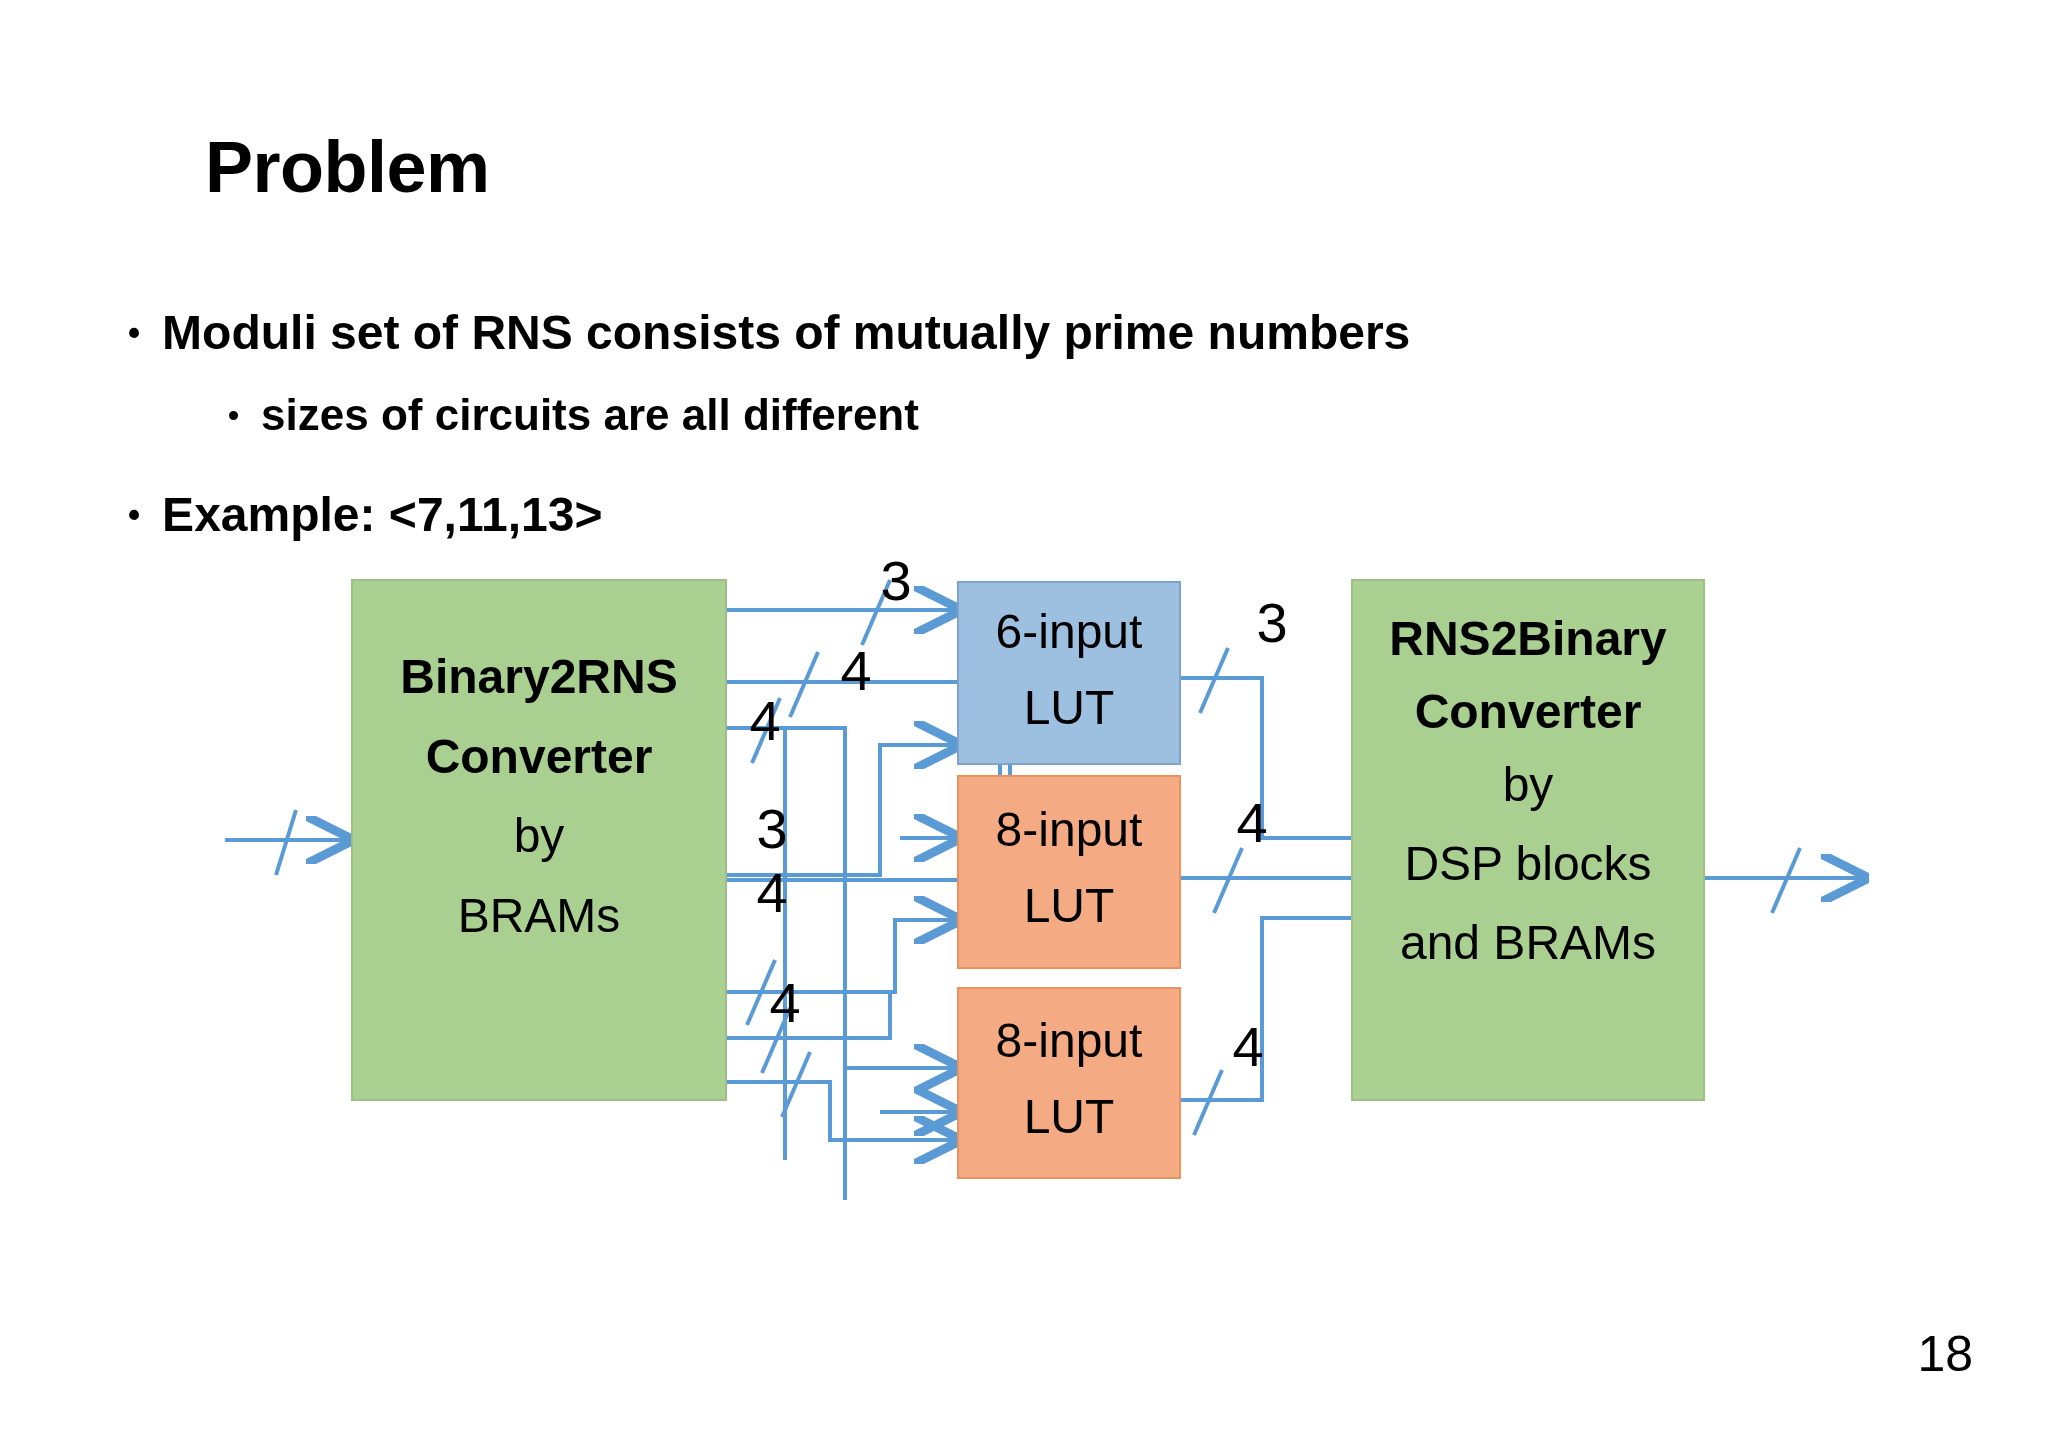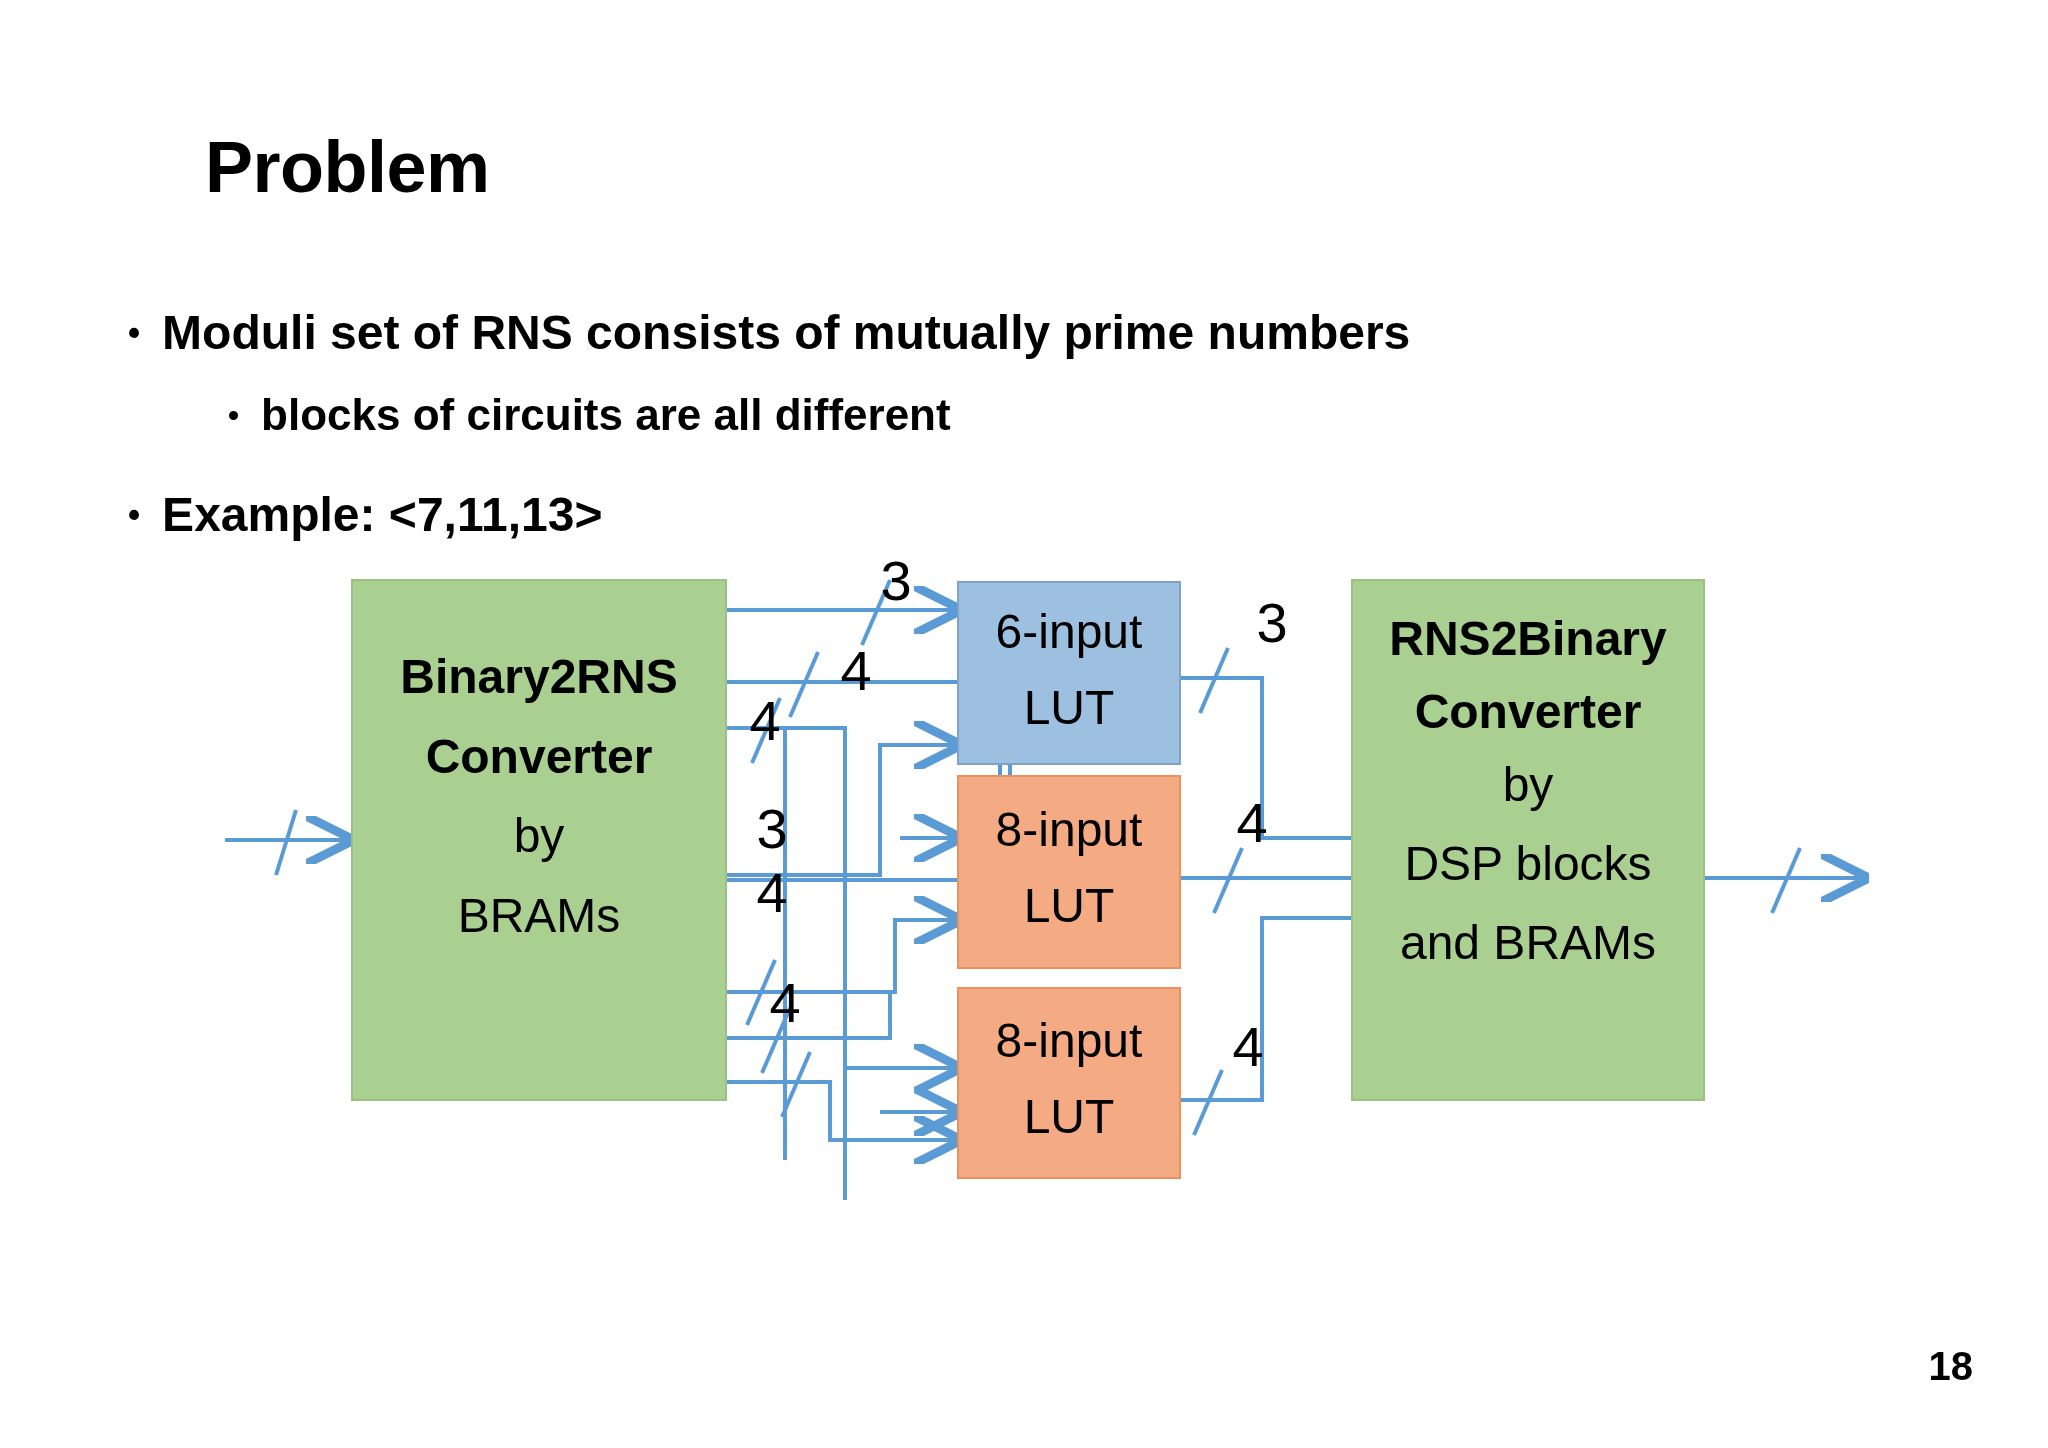--- a/index.html
+++ b/index.html
@@ -77,41 +77,41 @@
     font-family: "Liberation Sans", sans-serif;
     text-anchor: middle;
     fill: #000000;
   }
   .blk-bold { font-weight: bold; }
 
   
   .page-number {
     position: absolute;
     right: 75px;
-    bottom: 59px;
-    font-size: 40px;
-    font-weight: bold;
+    bottom: 65px;
+    font-size: 50px;
+    font-weight: normal;
     color: #000000;
   }
 </style>
 </head>
 <body>
 
 <div id="slide">
 
   <div class="slide-title">Problem</div>
 
   <div class="bullet-row bullet-l1 b1">
     <span class="bullet-dot">•</span>
     <span>Moduli set of RNS consists of mutually prime numbers</span>
   </div>
 
   <div class="bullet-row bullet-l2 b2">
     <span class="bullet-dot">•</span>
-    <span>blocks of circuits are all different</span>
+    <span>sizes of circuits are all different</span>
   </div>
 
   <div class="bullet-row bullet-l1 b3">
     <span class="bullet-dot">•</span>
     <span>Example: &lt;7,11,13&gt;</span>
   </div>
 
   <div id="diagram">
     <svg width="2048" height="640" viewBox="0 0 2048 640" xmlns="http://www.w3.org/2000/svg">
 

